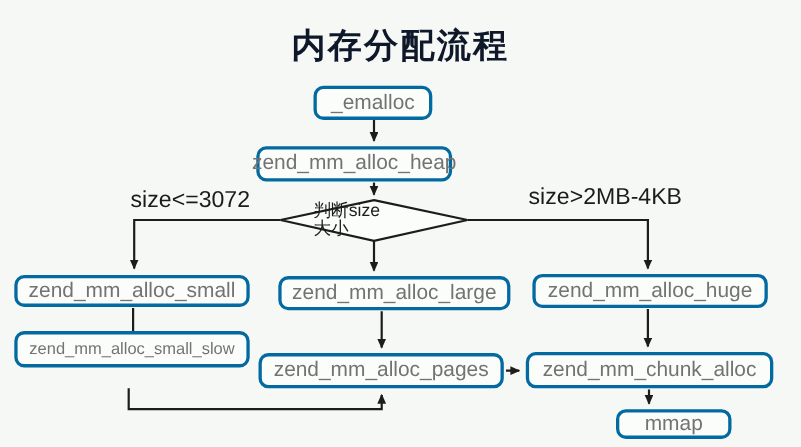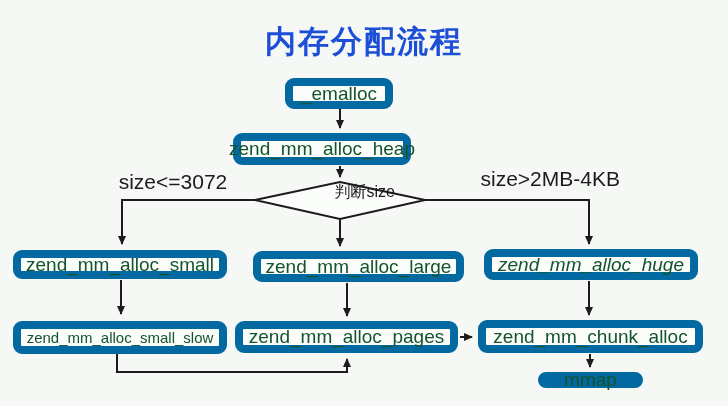--- a/index.html
+++ b/index.html
@@ -12,66 +12,66 @@
     overflow: hidden;
   }
   #title {
     position: absolute;
     left: 0; top: 21px;
     width: 728px;
     text-align: center;
     font-size: 31px;
     font-weight: bold;
     letter-spacing: 2px;
-    color: #1d4ed8;
+    color: #0f172a;
   }
   #edges-svg {
     position: absolute;
     left: 0; top: 0;
     width: 728px; height: 406px;
   }
   .node {
     position: absolute;
     box-sizing: border-box;
-    border: 8px solid #0369a1;
+    border: 3px solid #0369a1;
     border-radius: 9px;
     background: #fbfdfb;
-    color: #14532d;
+    color: #737373;
     display: flex;
     align-items: center;
     justify-content: center;
     font-size: 19px;
     white-space: nowrap;
   }
   .edge-label {
     position: absolute;
     color: #1b1b1b;
     font-size: 21px;
     text-align: center;
     white-space: nowrap;
   }
   #node-decision-label {
     position: absolute;
     left: 285px; top: 183px;
     width: 110px;
-    text-align: right;
+    text-align: left;
     font-size: 16px;
     line-height: 17px;
     color: #1b1b1b;
   }
   
   #node-emalloc          { left:285px; top:78px;  width:108px; height:31px; }
   #node-alloc-heap       { left:233px; top:133px; width:178px; height:32px; }
   #node-alloc-small      { left:13px;  top:250px; width:214px; height:29px; }
   #node-alloc-large      { left:253px; top:251px; width:211px; height:31px; }
-  #node-alloc-huge       { left:484px; top:249px; width:214px; height:31px;font-style:italic; }
-  #node-alloc-small-slow { left:13px;  top:321px; width:214px; height:33px; font-size:15px; }
+  #node-alloc-huge       { left:484px; top:249px; width:214px; height:31px; }
+  #node-alloc-small-slow { left:13px;  top:301px; width:214px; height:33px; font-size:15px; }
   #node-alloc-pages      { left:235px; top:321px; width:223px; height:32px; }
   #node-chunk-alloc      { left:478px; top:320px; width:225px; height:33px; }
-  #node-mmap             { left:538px; top:372px; width:105px; height:16px; }
+  #node-mmap             { left:560px; top:372px; width:105px; height:27px; }
   #label-cond-small { left:103px; top:170px; width:140px; }
   #label-cond-huge  { left:450px; top:167px; width:170px;text-align:right; }
   #label-cond-large { left:250px; top:220px; width:200px; }
 </style>
 </head>
 <body>
 
 <div id="stage">
 
   <div id="title">内存分配流程</div>
@@ -103,18 +103,19 @@
   <div class="node" id="node-alloc-small">zend_mm_alloc_small</div>
   <div class="node" id="node-alloc-large">zend_mm_alloc_large</div>
   <div class="node" id="node-alloc-huge">zend_mm_alloc_huge</div>
   <div class="node" id="node-alloc-small-slow">zend_mm_alloc_small_slow</div>
   <div class="node" id="node-alloc-pages">zend_mm_alloc_pages</div>
   <div class="node" id="node-chunk-alloc">zend_mm_chunk_alloc</div>
   <div class="node" id="node-mmap">mmap</div>
 
   <div id="node-decision-label">
     <div>判断size</div>
+    <div>大小</div>
   </div>
 
   <div class="edge-label" id="label-cond-small">size&lt;=3072</div>
   <div class="edge-label" id="label-cond-huge">size&gt;2MB-4KB</div>
 
 </div>
 
 </body></html>

